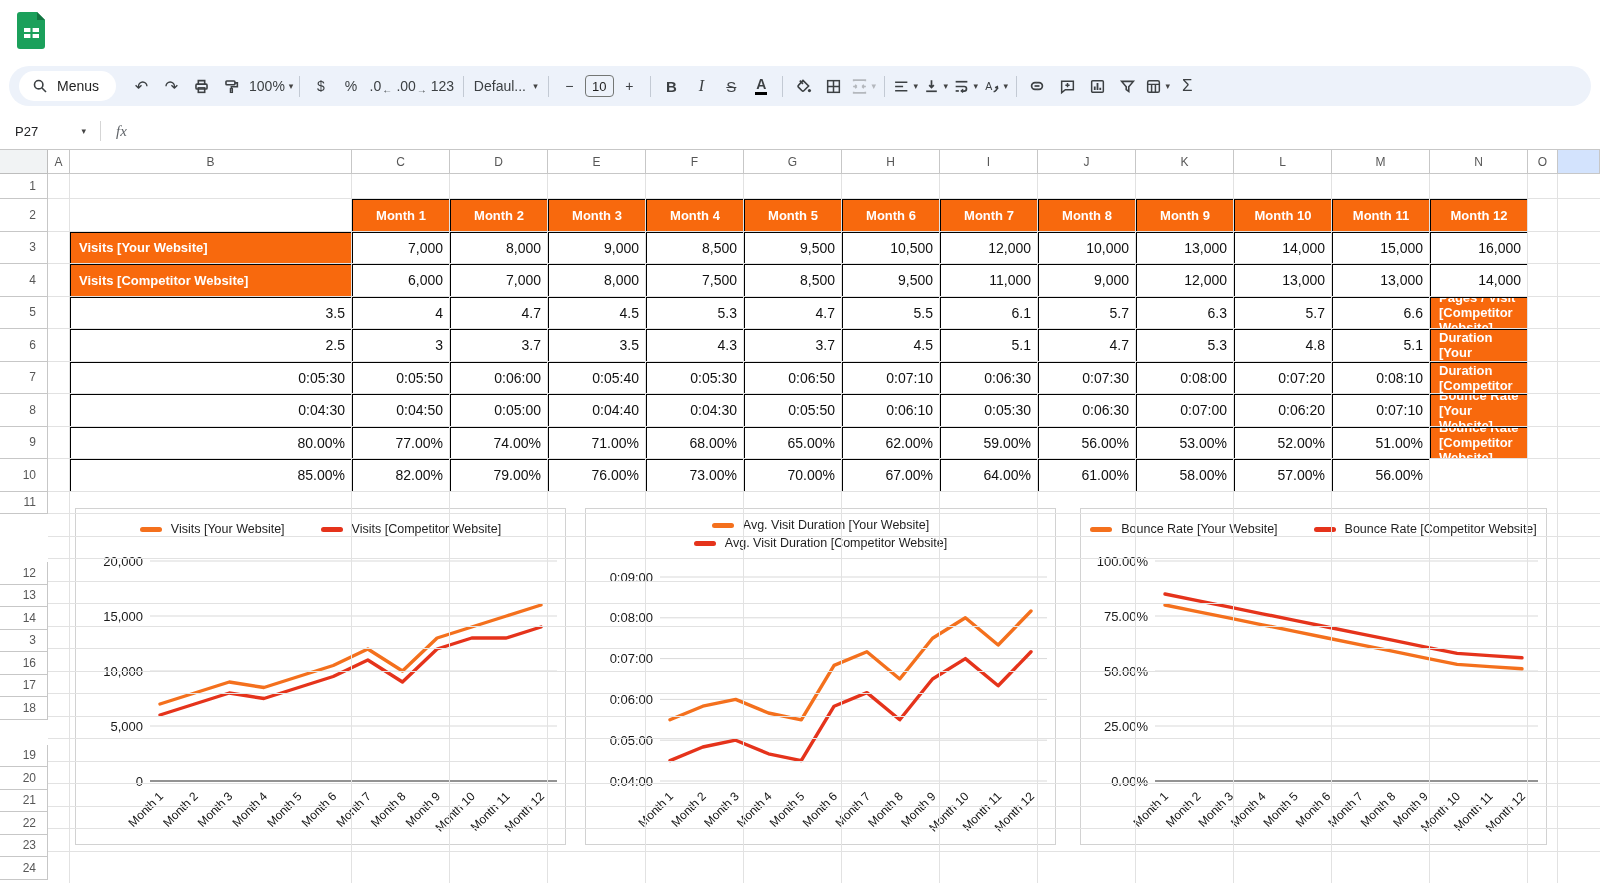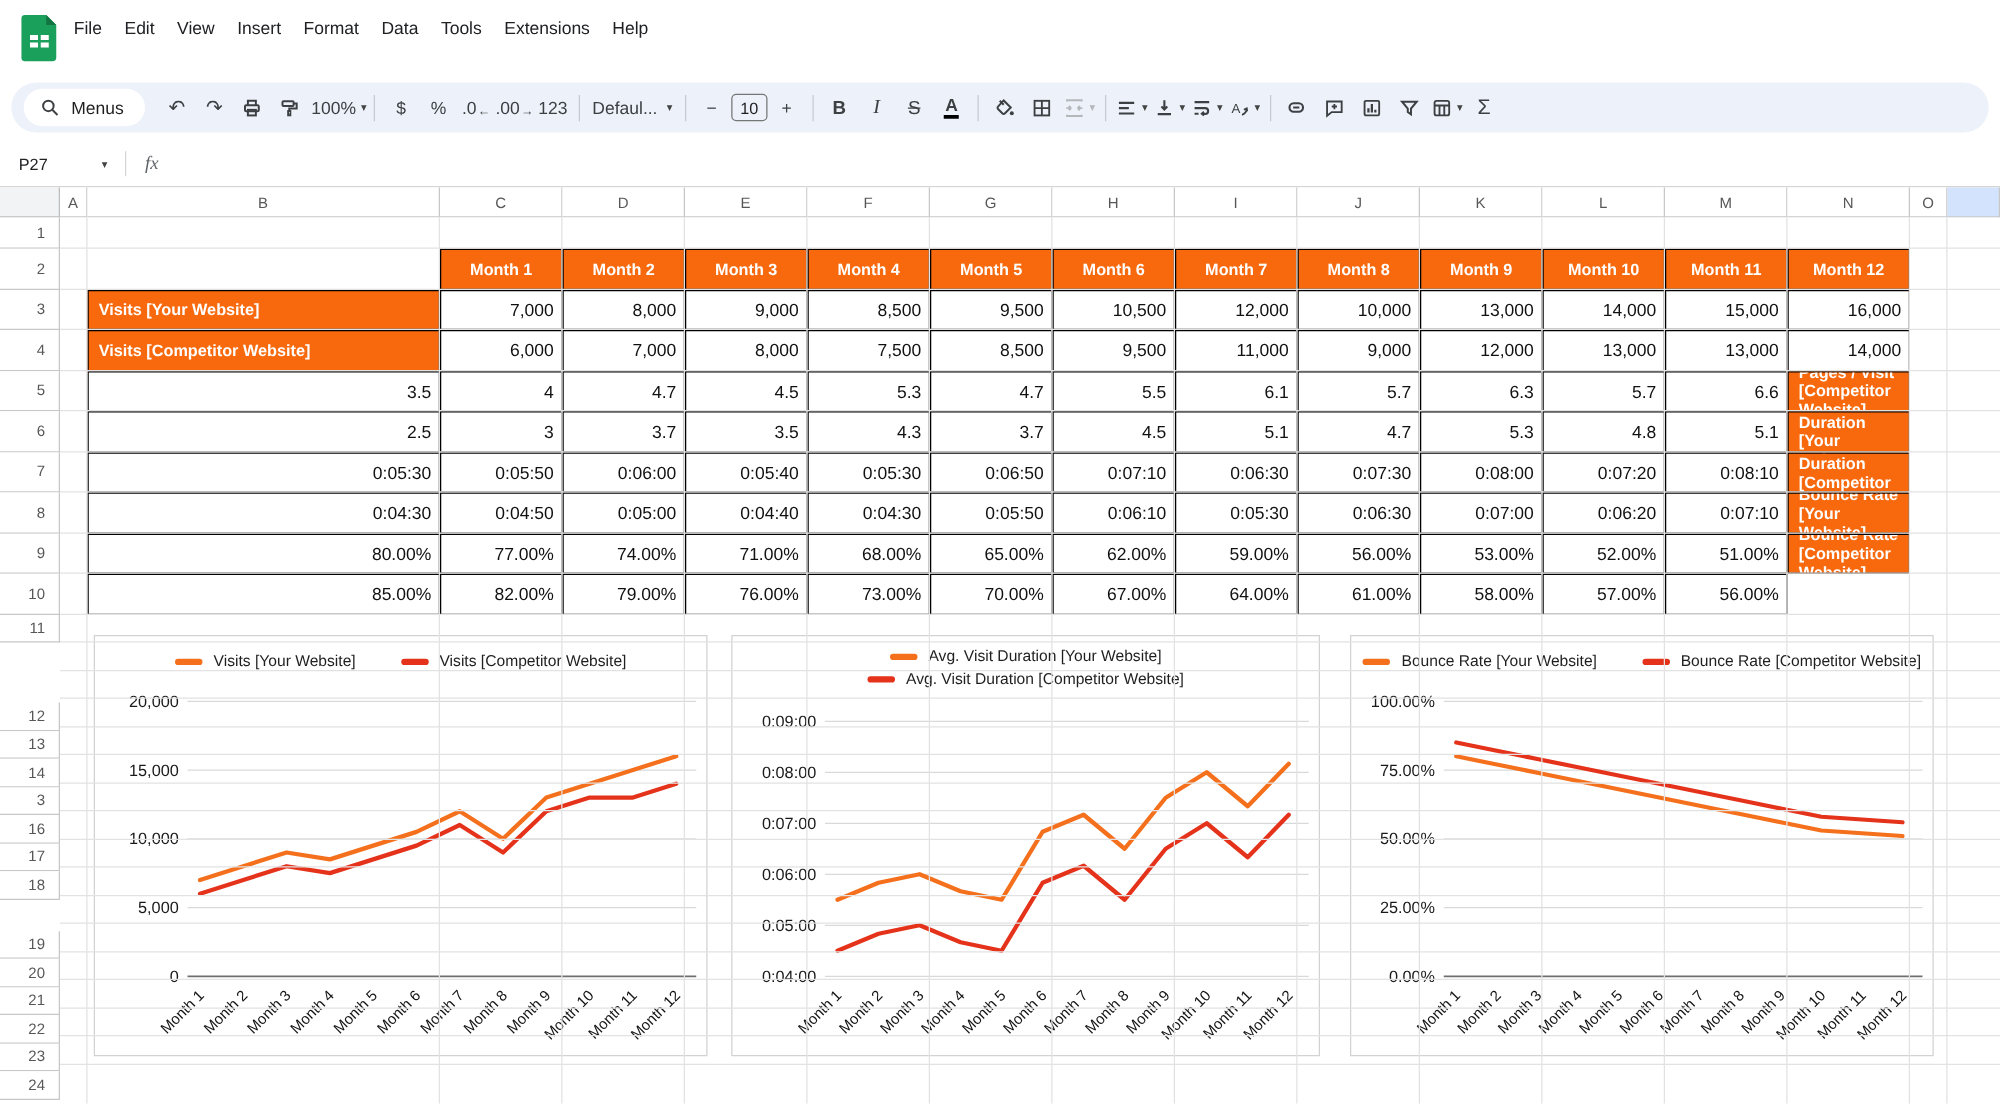--- a/index.html
+++ b/index.html
@@ -97,31 +97,20 @@
       <path d="M20 1 l8 8 h-8 z" fill="#127440"></path>
       <g fill="#fff">
         <rect x="7" y="17" width="6.4" height="4"></rect>
           <rect x="15.6" y="17" width="6.4" height="4"></rect>
         <rect x="7" y="23" width="6.4" height="4"></rect>
           <rect x="15.6" y="23" width="6.4" height="4"></rect>
       </g>
     </svg>
   </div>
   <div class="title-col">
-    <div class="menu-row">
-        <div class="menu-item">File</div>
-        <div class="menu-item">Edit</div>
-        <div class="menu-item">View</div>
-        <div class="menu-item">Insert</div>
-        <div class="menu-item">Format</div>
-        <div class="menu-item">Data</div>
-        <div class="menu-item">Tools</div>
-        <div class="menu-item">Extensions</div>
-        <div class="menu-item">Help</div>
-      </div>
   </div>
 </div>
 
 <div class="toolbar">
   <div class="menus-pill">
     <span>
       <svg class="icon16" width="16" height="16" viewBox="0 0 16 16" fill="none" stroke="#3c4043" stroke-width="1.6">
         <circle cx="6.7" cy="6.7" r="4.2"></circle>
           <path d="M10 10 L14 14"></path>
       </svg>

